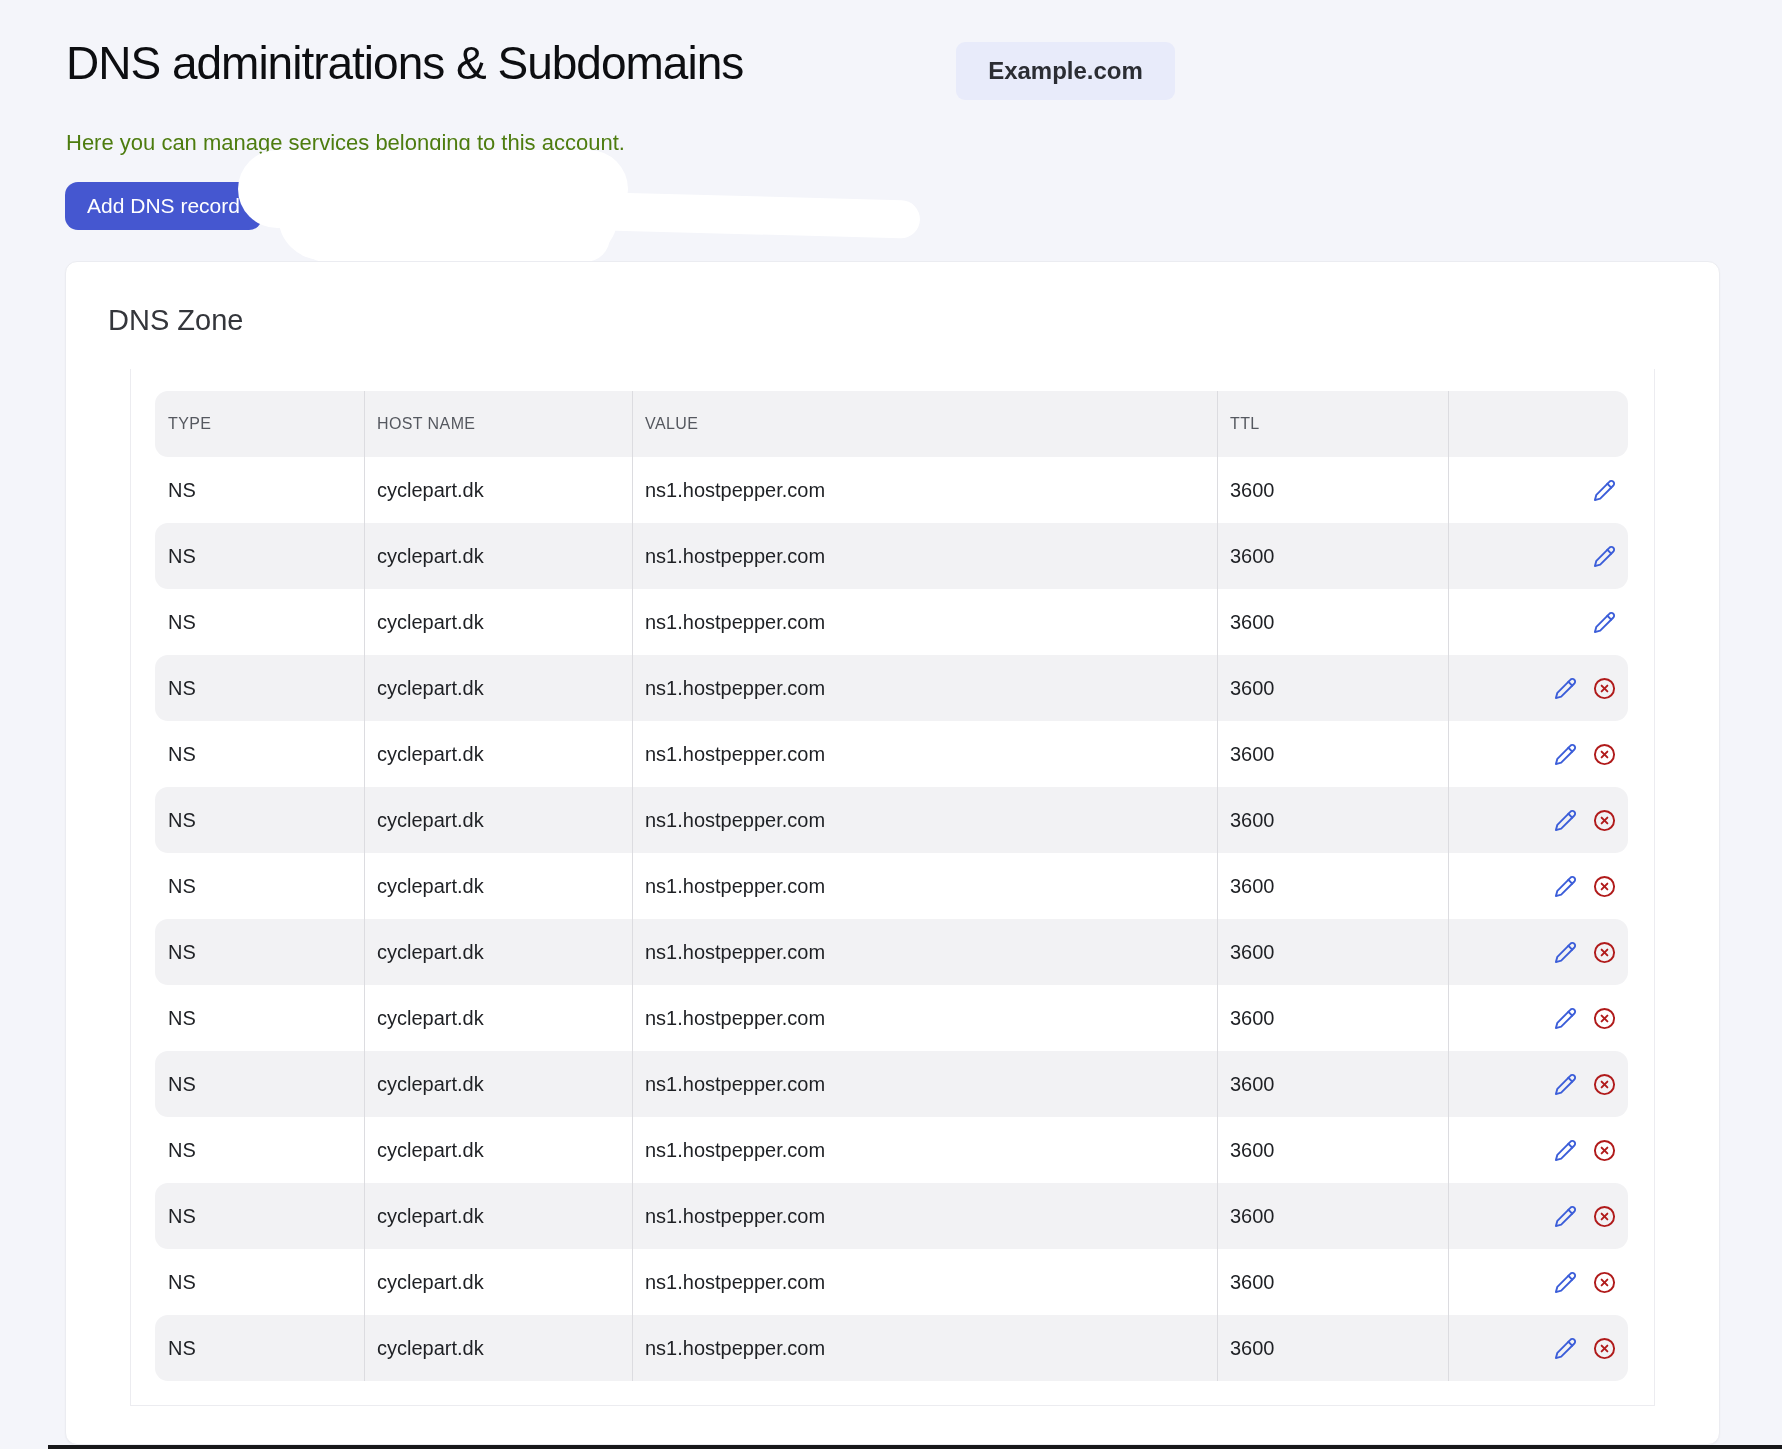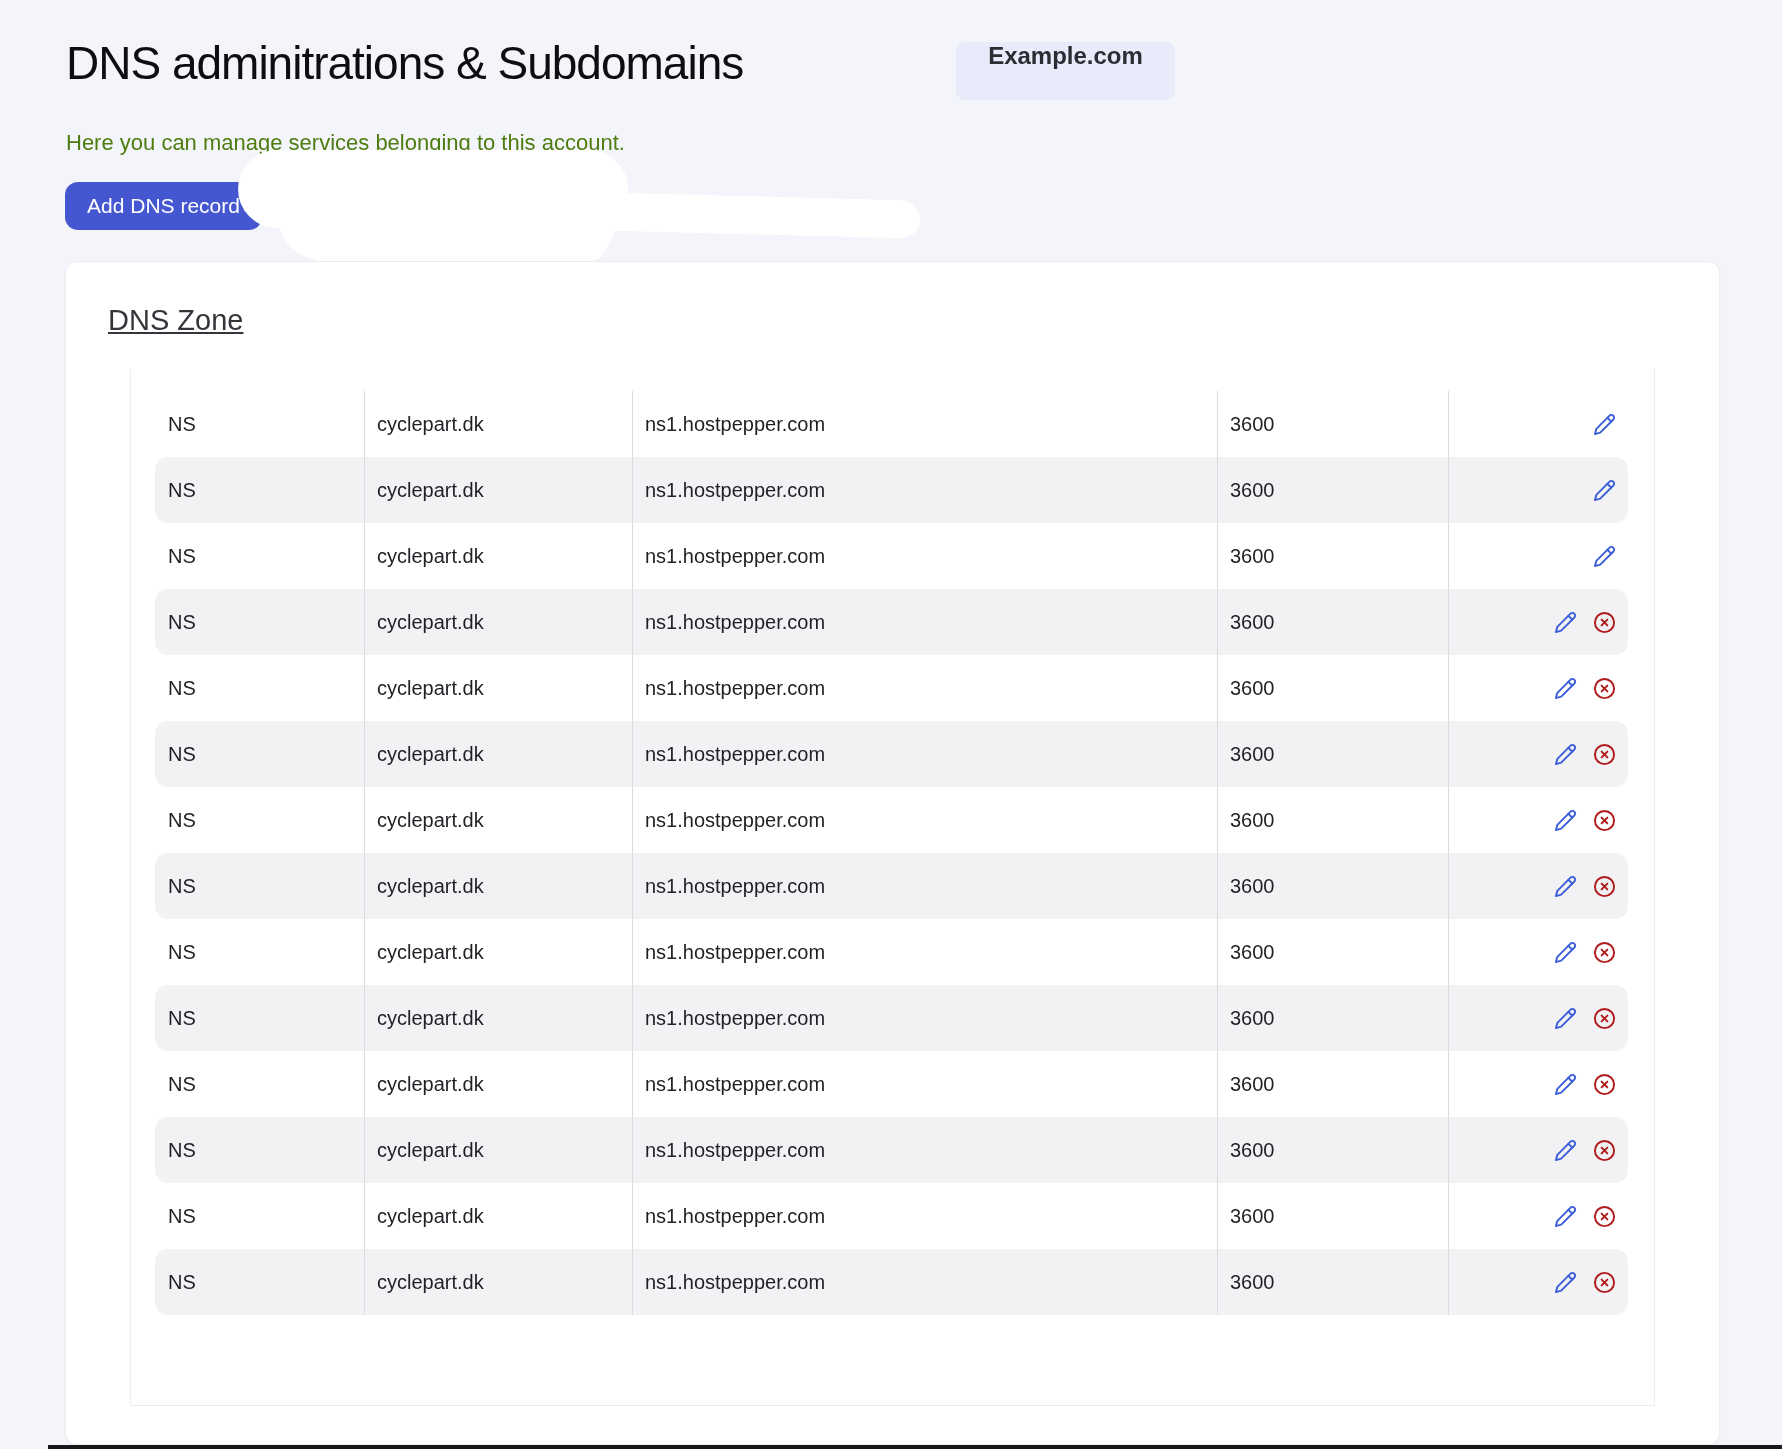--- a/index.html
+++ b/index.html
@@ -25,21 +25,21 @@
     color:var(--text-dark);
   }
   
   .page-title{
     position:absolute;left:66px;top:36px;
     font-size:46px;font-weight:400;letter-spacing:-1px;color:#0d0e11;
   }
   .domain-badge{
     position:absolute;left:956px;top:42px;width:219px;height:58px;
     background:var(--badge-bg);border-radius:9px;
-    display:flex;align-items:flex-start;justify-content:center;
+    display:flex;align-items:center;justify-content:center;
     font-size:24px;font-weight:600;color:#2b2d33;
   }
   .page-subtitle{
     position:absolute;left:66px;top:130px;
     font-size:22px;color:#4d7c0f;
   }
   .add-btn{
     position:absolute;left:65px;top:182px;width:197px;height:48px;
     background:var(--accent);border:none;border-radius:13px;
     color:#ffffff;font-size:21px;font-weight:500;
@@ -52,21 +52,21 @@
   .blob.b3{left:300px;top:212px;width:310px;height:50px;border-radius:26px;}
   .blob.b4{left:560px;top:196px;width:360px;height:38px;border-radius:20px;transform:rotate(1.5deg);}
   
   .card{
     position:absolute;left:65px;top:261px;width:1655px;height:1184px;
     background:var(--card-bg);border:1px solid var(--card-border);border-radius:12px;
     box-shadow:0 1px 2px rgba(20,24,40,.03);
   }
   .card-heading{
     position:absolute;left:42px;top:42px;
-    font-size:29px;font-weight:500;color:#34363b;text-decoration:underline;
+    font-size:29px;font-weight:500;color:#34363b;
   }
   .table-wrapper{
     position:absolute;left:64px;top:107px;width:1525px;height:1037px;
     border:1px solid var(--wrapper-border);border-top:none;
   }
   .dns-table{
     position:absolute;left:24px;top:22px;width:1473px;
   }
   .t-row{
     position:relative;
@@ -126,20 +126,27 @@
 <div class="blob b2"></div>
 <div class="blob b3"></div>
 <div class="blob b4"></div>
 
 <section class="card">
   <h2 class="card-heading">DNS Zone</h2>
 
   <div class="table-wrapper">
     <div class="dns-table">
 
+      <div class="t-row t-head">
+        <div class="cell">TYPE</div>
+        <div class="cell">HOST NAME</div>
+        <div class="cell">VALUE</div>
+        <div class="cell">TTL</div>
+        <div class="cell"></div>
+      </div>
 
       <div id="rows-container">
   <div class="t-row">
     <div class="cell">NS</div>
     <div class="cell">cyclepart.dk</div>
     <div class="cell">ns1.hostpepper.com</div>
     <div class="cell">3600</div>
     <div class="cell actions">
       <button class="icon-btn edit">
         <svg viewBox="0 0 24 24" fill="none" stroke="currentColor" stroke-width="2" stroke-linecap="round" stroke-linejoin="round">

